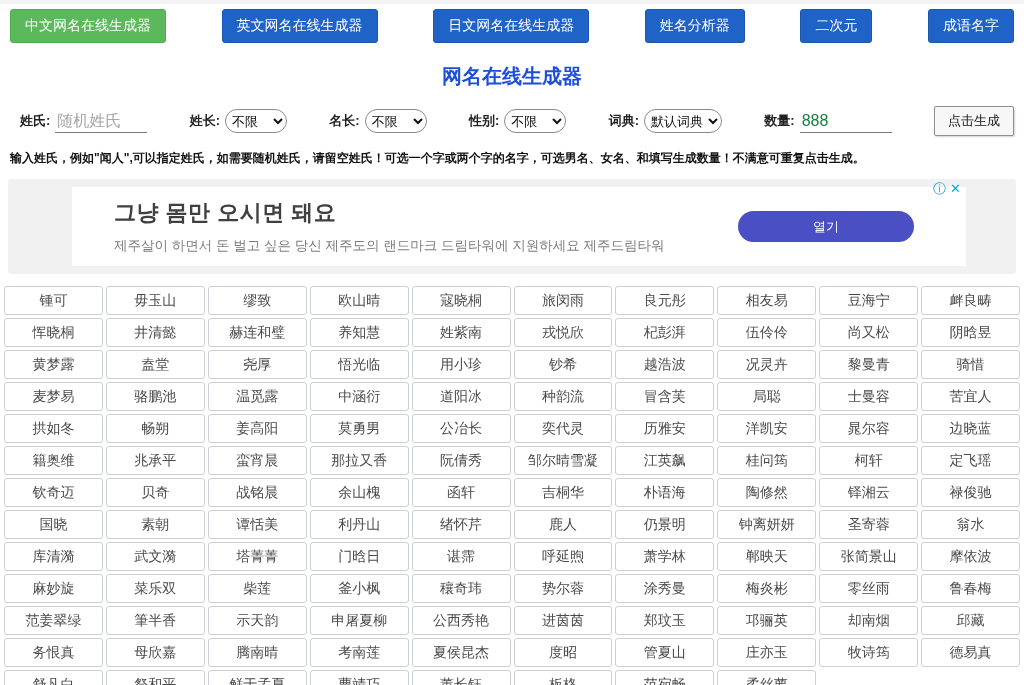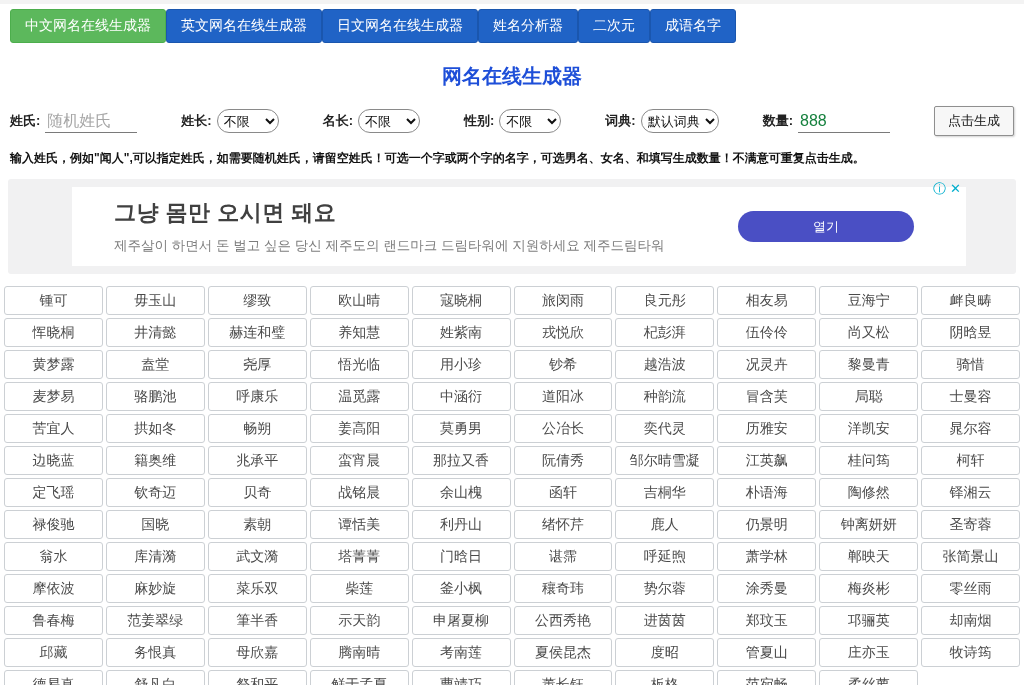--- a/index.html
+++ b/index.html
@@ -1,34 +1,34 @@
 <!DOCTYPE html>
 <html><head>
 <meta charset="utf-8">
 <style>
   * { margin: 0; padding: 0; box-sizing: border-box; }
   html, body { width: 1024px; height: 685px; background: #fff; overflow: hidden;
     font-family: "Liberation Sans", "DejaVu Sans", sans-serif; }
   .top-strip { height: 4px; background: #f3f3f3; }
 
   
-  .nav { display: flex; align-items: center;
+  .nav { display: flex; justify-content: space-between; align-items: center;
     padding: 5px 10px 6px 10px; }
   .nav-btn { color: #fff; background: #2063c6; border: 1px solid #1a56ae;
     border-radius: 3px; font-size: 14px; padding: 7px 14px; min-width: 70px;
     text-align: center; cursor: pointer; white-space: nowrap; }
   .nav-btn.active { background: #5cb85c; border-color: #4cae4c; }
 
   
   .page-title { text-align: center; font-size: 20px; font-weight: bold;
     color: #1d4ed8; margin: 14px 0 10px 0; }
 
   
   .form-row { display: flex; justify-content: space-between; align-items: center;
-    padding: 6px 10px 0 10px; }
+    padding: 6px 10px 0 20px; }
   .form-group { display: flex; align-items: center; gap: 5px; }
   .form-label { font-size: 13px; font-weight: bold; color: #222; white-space: nowrap; }
   .uline-input { border: none; border-bottom: 1px solid #7a7a7a; width: 92px;
     font-size: 16px; color: #15803d; padding: 2px 2px; outline: none; background: transparent; }
   .uline-input::placeholder { color: #a6a6a6; }
   select { font-size: 13px; padding: 2px 2px; height: 24px; min-width: 62px;
     border: 1px solid #8a8a8a; border-radius: 12px; background: #fff; color: #111; }
   .gen-btn { font-size: 13px; color: #111; background: #f7f7f7;
     border: 1px solid #8f8f8f; border-radius: 2px; padding: 5px 13px;
     box-shadow: 1px 1px 2px rgba(0,0,0,.18); cursor: pointer; white-space: nowrap; }
@@ -153,21 +153,20 @@
     <div class="name-cell">尧厚</div>
     <div class="name-cell">悟光临</div>
     <div class="name-cell">用小珍</div>
     <div class="name-cell">钞希</div>
     <div class="name-cell">越浩波</div>
     <div class="name-cell">况灵卉</div>
     <div class="name-cell">黎曼青</div>
     <div class="name-cell">骑惜</div>
     <div class="name-cell">麦梦易</div>
     <div class="name-cell">骆鹏池</div>
-    <div class="name-cell">呼康乐</div>
     <div class="name-cell">温觅露</div>
     <div class="name-cell">中涵衍</div>
     <div class="name-cell">道阳冰</div>
     <div class="name-cell">种韵流</div>
     <div class="name-cell">冒含芙</div>
     <div class="name-cell">局聪</div>
     <div class="name-cell">士曼容</div>
     <div class="name-cell">苦宜人</div>
     <div class="name-cell">拱如冬</div>
     <div class="name-cell">畅朔</div>

